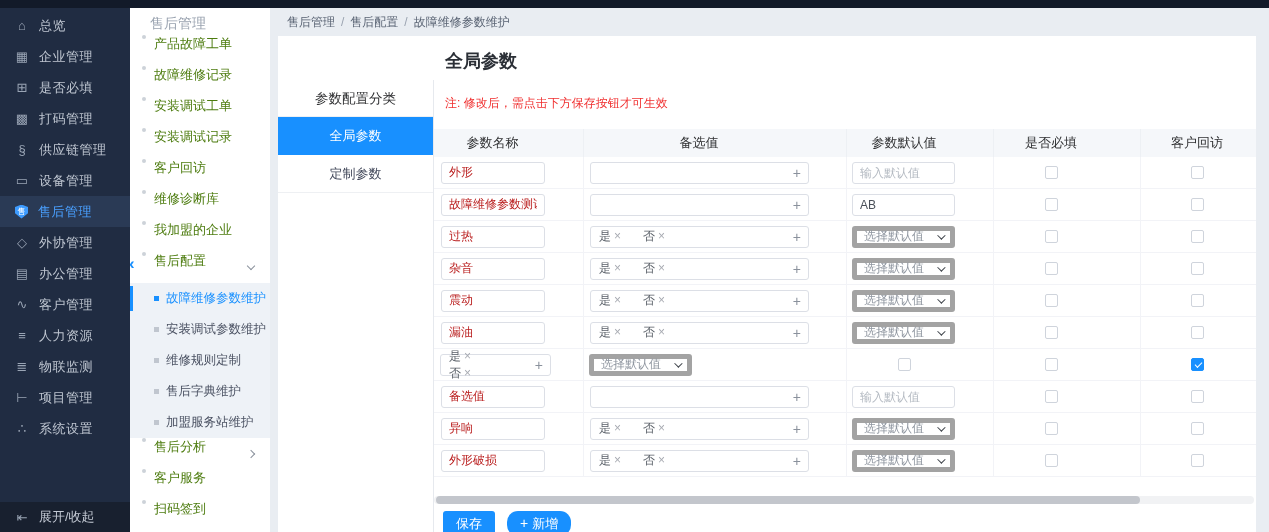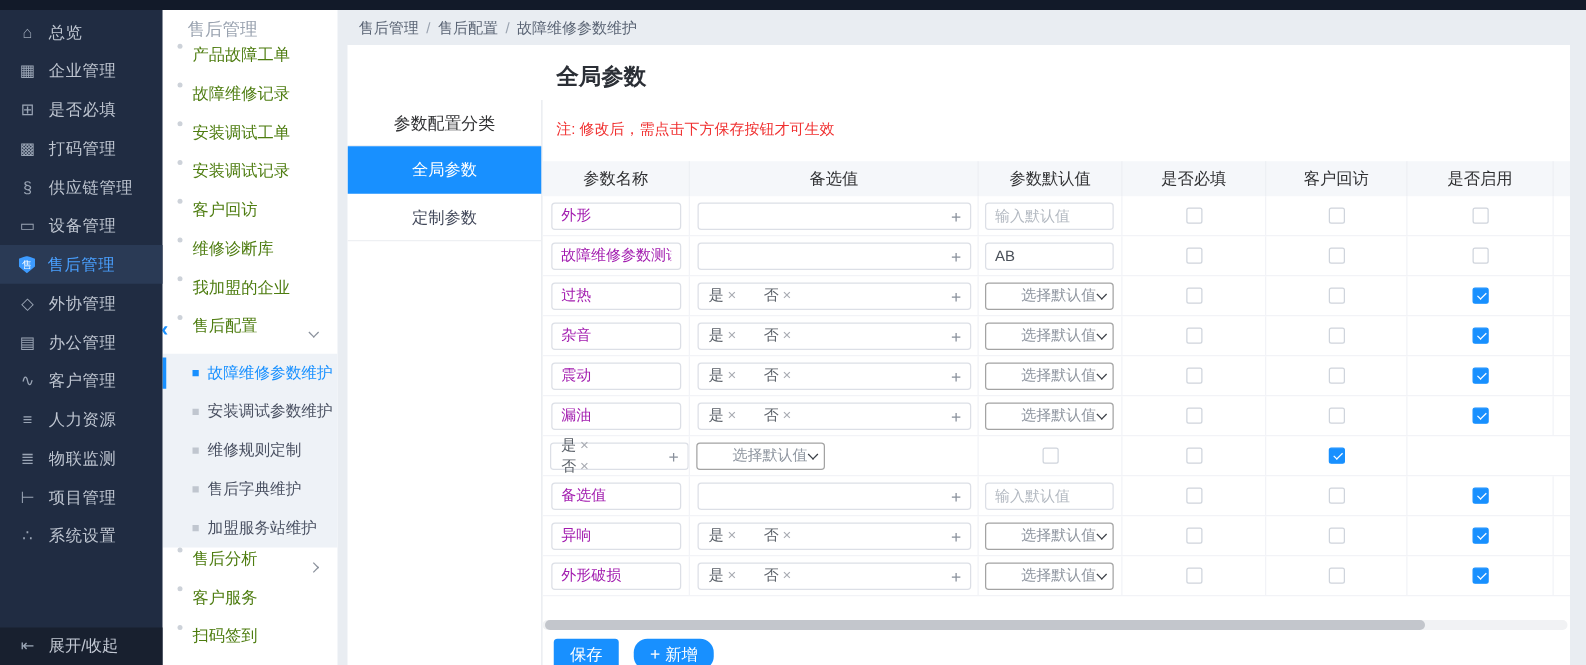--- a/index.html
+++ b/index.html
@@ -52,41 +52,41 @@
   .cat-header { height:37px; line-height:37px; text-align:center; color:#303133; font-size:13.5px; border-bottom:1px solid #eef0f3; }
   .cat-item { height:38px; line-height:38px; text-align:center; color:#42485a; font-size:13px; cursor:pointer; border-bottom:1px solid #eef0f3; }
   .cat-item.active { background:#1890ff; color:#ffffff; border-bottom:none; }
 
   
   .mainpanel { flex:1; position:relative; overflow:hidden; }
   .main-title { margin:13px 0 0 11px; font-size:18px; color:#2b2f36; }
   .main-note { margin:22px 0 0 11px; font-size:12px; color:#f03030; }
 
   .ptable { margin-top:17px; width:822px; }
-  .thead, .trow { display:grid; grid-template-columns:117px 231px 115px 115px 113px 117px 14px; }
+  .thead, .trow { display:grid; grid-template-columns:117px 231px 115px 115px 113px 117px 14px;gap:32px; }
   .thead { height:28px; background:#f5f7fa; }
   .th { display:flex; align-items:center; justify-content:center; font-size:13px; color:#303133; border-left:1px solid #edf0f4; }
   .th:first-child { border-left:none; }
   .trow { height:32px; border-bottom:1px solid #f2f3f7; }
   .td { display:flex; align-items:center; border-left:1px solid #f2f3f7; overflow:hidden; }
   .td:first-child { border-left:none; }
   .td-check { justify-content:center; }
 
   .name-input { margin-left:7px; width:104px; height:22px; border:1px solid #dcdfe6; border-radius:3px;
-    padding:0 7px; font-size:12px; color:#a21caf; font-family:inherit; outline:none; background:#fff; }
+    padding:0 7px; font-size:12px; color:#b91c1c; font-family:inherit; outline:none; background:#fff; }
   .opts-box { margin-left:6px; width:219px; height:22px; border:1px solid #dcdfe6; border-radius:3px;
     position:relative; display:flex; align-items:center; padding:0 20px 0 8px; background:#fff; }
   .tag { font-size:12px; color:#5a6068; margin-right:22px; white-space:nowrap; }
   .tag .x { color:#a8abb2; margin-left:3px; font-size:12px; cursor:pointer; }
   .plus { position:absolute; right:7px; top:1px; color:#8a919c; font-size:14px; line-height:19px; cursor:pointer; }
   .def-input { margin-left:5px; width:103px; height:22px; border:1px solid #dcdfe6; border-radius:3px;
     padding:0 7px; font-size:12px; color:#4a5059; font-family:inherit; outline:none; background:#fff; }
   .def-input::placeholder, .name-input::placeholder { color:#b4bac2; }
-  .select-box { margin-left:5px; width:103px; height:22px; border:1px solid #a3a3a3; border-radius:3px;
-    display:flex; align-items:center; justify-content:flex-end; padding:0 7px; cursor:pointer; background:#fff; }
+  .select-box { margin-left:5px; width:103px; height:22px; border:5px solid #a3a3a3; border-radius:3px;
+    display:flex; align-items:center; justify-content:space-between; padding:0 7px; cursor:pointer; background:#fff; }
   .select-box .sel-text { font-size:12px; color:#8f96a0; }
   .sel-chev { width:6px; height:6px; border-right:1.6px solid #3a3f46; border-bottom:1.6px solid #3a3f46; transform:rotate(45deg) translateY(-2px); }
 
   .checkbox { width:13px; height:13px; border:1px solid #cfd4dc; border-radius:2px; background:#fff; cursor:pointer; position:relative; }
   .checkbox.checked { background:#1890ff; border-color:#1890ff; }
   .checkbox.checked::after { content:""; position:absolute; left:3px; top:3px; width:6px; height:3px;
     border-left:1.4px solid #fff; border-bottom:1.4px solid #fff; transform:rotate(-45deg); }
 
   .hscroll { margin-top:19px; width:820px; height:8px; background:#f1f2f4; border-radius:4px; position:relative; }
   .hscroll .thumb { position:absolute; left:2px; top:0; width:704px; height:8px; background:#c3c6cc; border-radius:4px; cursor:pointer; }

